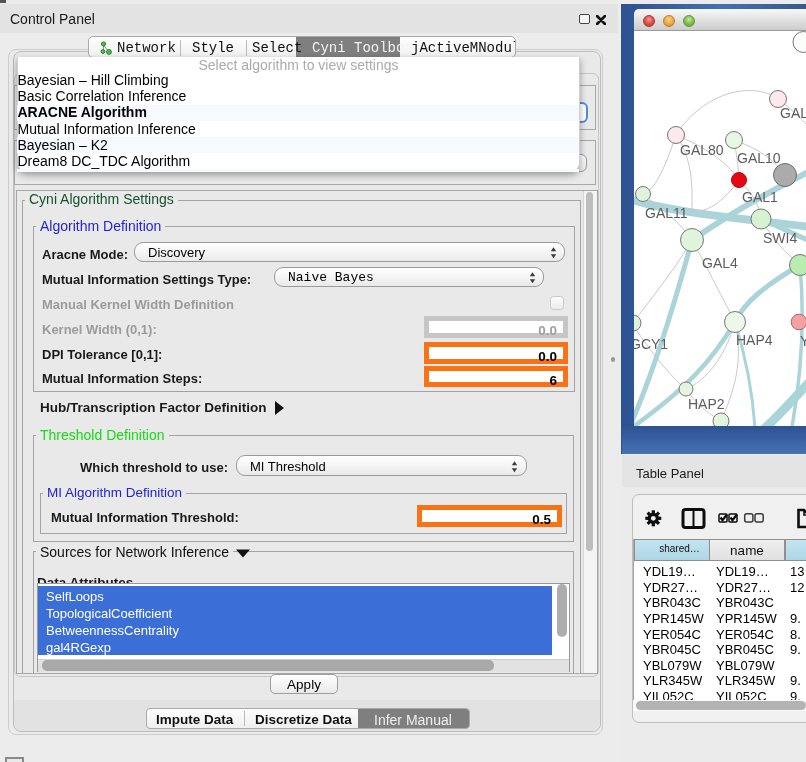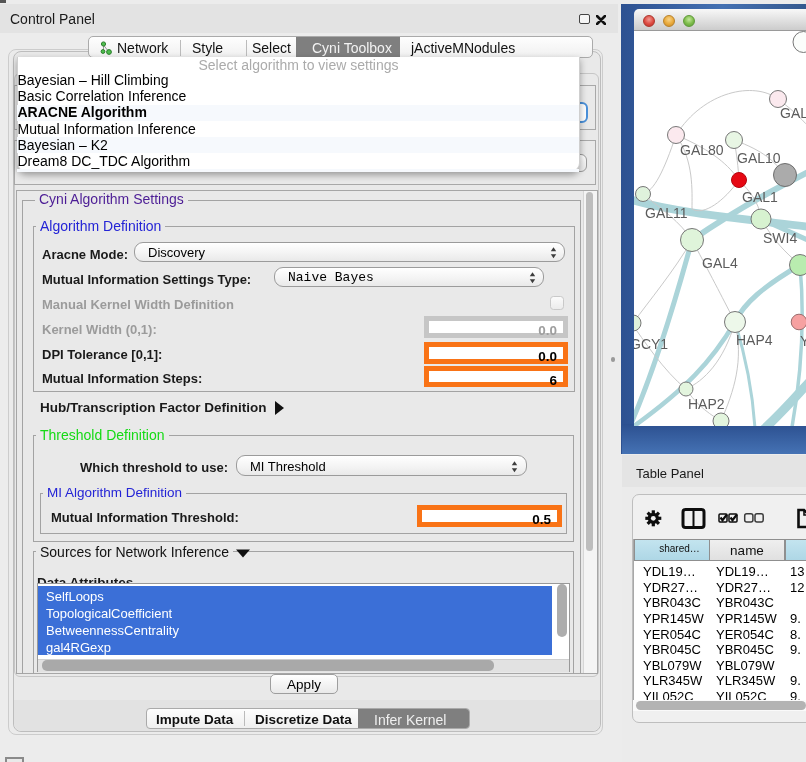--- a/index.html
+++ b/index.html
@@ -36,21 +36,21 @@
 <div class="abs" style="left:20px;top:102px;width:568px;height:21px;border:2.5px solid #4a90d9;border-radius:6px;background:#fff;"></div>
 <div class="abs" style="left:14px;top:140px;width:582px;height:45px;border:1px solid #a8a8a8;"></div>
 <div class="abs" style="left:20px;top:154px;width:567px;height:18px;border:1px solid #9b9b9b;border-radius:6px;background:linear-gradient(#fff,#e8e8e8);"></div>
 
 <div class="abs" style="left:16px;top:190px;width:582px;height:484px;border:1px solid #a6a6a6;background:#e9e9e9;"></div>
 
 <div class="abs" style="left:583px;top:191px;width:14px;height:482px;background:#f4f4f4;border-left:1px solid #d6d6d6;"></div>
 <div class="abs" style="left:585.5px;top:192px;width:7px;height:359px;background:#bdbdbd;border-radius:4px;"></div>
 
 <div class="gbox" style="left:22px;top:200px;width:559px;height:474px;border-bottom:none;"></div>
-<div class="gtitle" style="left:35px;top:191px;color:#4c1d95;">Cyni Algorithm Settings</div>
+<div class="gtitle" style="left:25px;top:191px;color:#14532d;">Cyni Algorithm Settings</div>
 
 <div class="gbox" style="left:33px;top:226px;width:542px;height:166px;"></div>
 <div class="gtitle" style="left:36px;top:218px;color:#2424d6;">Algorithm Definition</div>
 
 <div class="lbl" style="left:42px;top:247px;">Aracne Mode:</div>
 <div class="combo" style="left:134px;top:241.5px;width:431px;height:20px;">
     <span class="ct">Discovery</span>
 <svg class="abs" style="right:7px;top:4px;" width="7" height="12">
       <path d="M3.5 0.2 L6.2 4.2 L0.8 4.2 Z" fill="#3c3c3c"></path>
       <path d="M3.5 11.3 L6.2 7.3 L0.8 7.3 Z" fill="#3c3c3c"></path>
@@ -115,28 +115,28 @@
 <div class="abs" style="left:42px;top:660px;width:452px;height:11px;background:#a9a9a9;border-radius:5px;"></div>
 
 <div class="abs" style="left:270px;top:674px;width:68px;height:20px;border:1px solid #9e9e9e;border-radius:5px;background:linear-gradient(#ffffff,#e9e9e9);text-align:center;font-size:13.5px;color:#000;line-height:19px;">Apply</div>
 
 <div class="abs" style="left:14px;top:700px;width:586px;height:31px;background:#e2e2e2;border-radius:0 0 8px 8px;"></div>
 <div class="abs" style="left:146px;top:708px;width:324px;height:21px;background:linear-gradient(#fdfdfd,#efefef);border:1px solid #aaa;border-radius:4px;overflow:hidden;font-size:13.5px;font-weight:bold;color:#111;">
   <div class="abs" style="left:211px;top:0;width:113px;height:21px;background:#7f7f7f;"></div>
   <div class="abs" style="left:97px;top:2px;width:1px;height:15px;background:#bbb;"></div>
   <div class="abs" style="left:9px;top:2.5px;">Impute Data</div>
   <div class="abs" style="left:108px;top:2.5px;">Discretize Data</div>
-  <div class="abs" style="left:227px;top:2.5px;color:#efefef;font-weight:normal;font-size:14px;">Infer Kernel</div>
+  <div class="abs" style="left:227px;top:2.5px;color:#efefef;font-weight:normal;font-size:14px;">Infer Manual</div>
 </div>
 
 <div class="abs" style="left:5px;top:757px;width:19px;height:10px;border:2px solid #8a8a8a;background:#e9e9e9;"></div>
 
 <div class="abs" style="left:611px;top:357px;width:4px;height:5px;background:#9a9a9a;border-radius:2px;"></div>
 
-<div class="abs" style="left:88px;top:36px;width:505px;height:22px;background:linear-gradient(#fefefe,#f0f0f0);border:1px solid #aaaaaa;border-radius:5px;overflow:hidden;font-size:14px;color:#111;">
+<div class="abs" style="left:88px;top:36px;width:428px;height:22px;background:linear-gradient(#fefefe,#f0f0f0);border:1px solid #aaaaaa;border-radius:5px;overflow:hidden;font-size:14px;color:#111;font-family:Liberation Mono, monospace;">
   <div class="abs" style="left:207px;top:0;width:104px;height:22px;background:#7f7f7f;"></div>
   <div class="abs" style="left:91px;top:3px;width:1px;height:16px;background:#bbb;"></div>
   <div class="abs" style="left:157px;top:3px;width:1px;height:16px;background:#bbb;"></div>
   <div class="abs" style="left:28px;top:3px;">Network</div>
   <div class="abs" style="left:103px;top:3px;">Style</div>
   <div class="abs" style="left:163px;top:3px;">Select</div>
   <div class="abs" style="left:223px;top:3px;color:#f3f3f3;">Cyni Toolbox</div>
   <div class="abs" style="left:322px;top:3px;">jActiveMNodules</div>
   <svg class="abs" style="left:10px;top:3px;" width="15" height="16">
     <line x1="4.5" y1="5" x2="9.5" y2="11.5" stroke="#999"></line>

